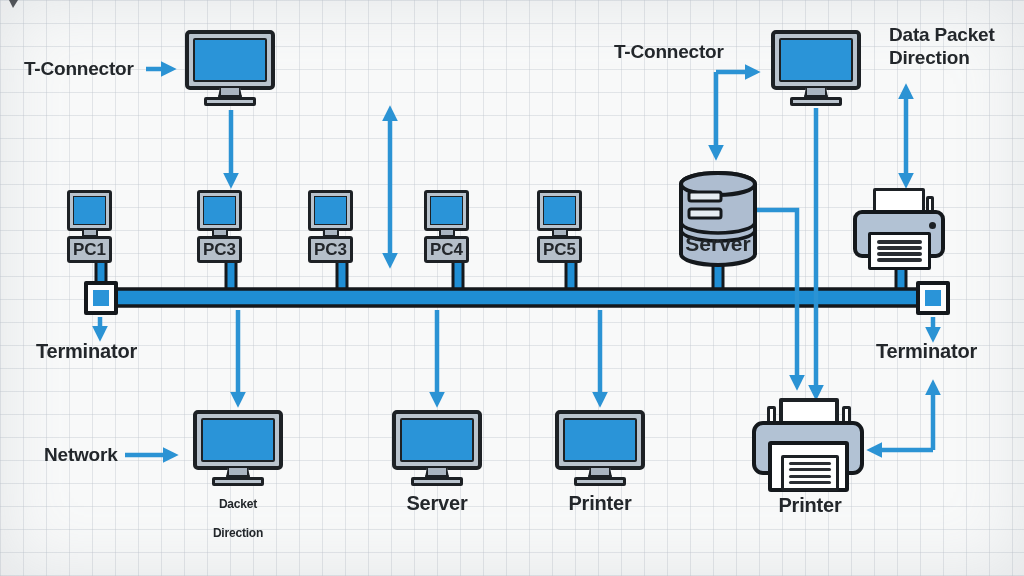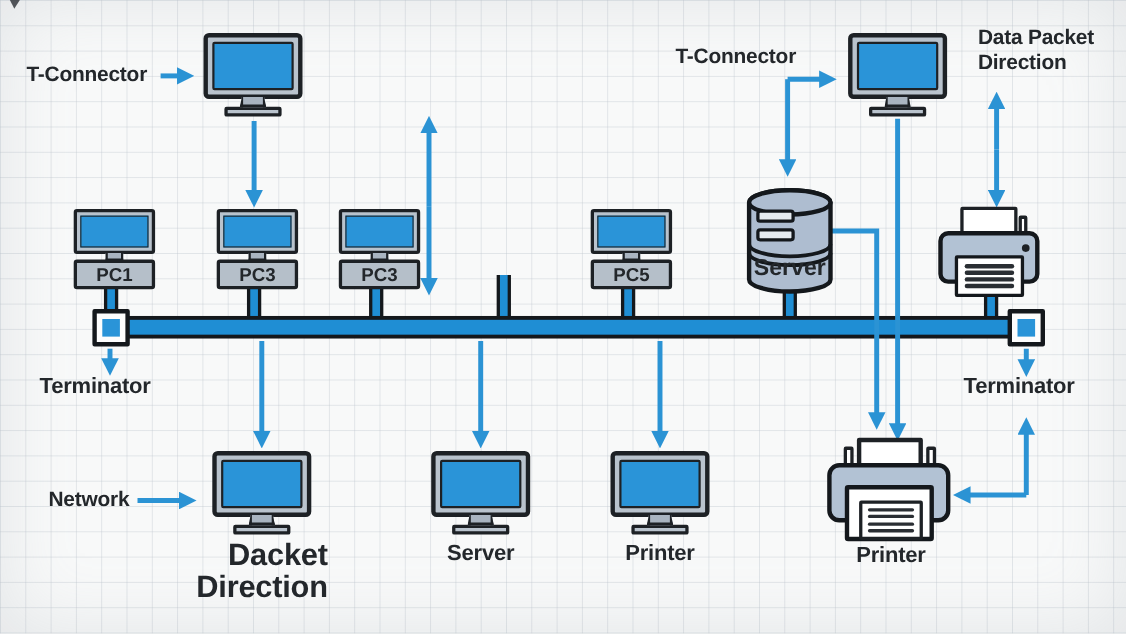--- a/index.html
+++ b/index.html
@@ -19,21 +19,21 @@
   .wires{position:absolute;left:0;top:0;}
 
   
   .monitor{position:absolute;width:90px;}
   .mon-frame{height:60px;background:#b9c3cd;border:4px solid #1d2125;border-radius:5px;padding:4px;box-sizing:border-box;}
   .mon-screen{width:100%;height:100%;background:#2a94d8;border:2px solid #1d2125;border-radius:2px;box-sizing:border-box;}
   .mon-neck{width:24px;height:10px;margin:-2px auto 0;background:#a9b4c0;border:3px solid #1d2125;border-top:none;box-sizing:border-box;clip-path:polygon(8% 0,92% 0,100% 100%,0 100%);}
   .mon-base{width:52px;height:9px;margin:-1px auto 0;background:#b9c3cd;border:3px solid #1d2125;border-radius:2px;box-sizing:border-box;}
 
   
-  .pc{position:absolute;top:190px;width:74px;}
+  .pc{position:absolute;top:190px;width:45px;}
   .pc-frame{height:41px;background:#b9c3cd;border:3.5px solid #1d2125;border-radius:3px;padding:3px;box-sizing:border-box;}
   .pc-screen{width:100%;height:100%;background:#2a94d8;border:1.5px solid #1d2125;box-sizing:border-box;}
   .pc-neck{width:16px;height:7px;margin:-1px auto 0;background:#a9b4c0;border:2.5px solid #1d2125;border-top:none;box-sizing:border-box;}
   .pc-tag{height:27px;background:#b5bfc9;border:3.5px solid #1d2125;border-radius:3px;box-sizing:border-box;margin-top:-1px;
           display:flex;align-items:center;justify-content:center;font-size:17px;font-weight:700;}
 
   
   .terminator{position:absolute;top:281px;width:34px;height:34px;background:#fdfdfd;border:4.5px solid #14181c;border-radius:2px;
               box-sizing:border-box;display:flex;align-items:center;justify-content:center;}
   .t-core{width:16px;height:16px;background:#2a94d8;}
@@ -159,20 +159,27 @@
     <div class="pc-neck"></div>
     <div class="pc-tag">PC3</div>
   </div>
   <div class="pc" style="left:308px;">
     <div class="pc-frame">
         <div class="pc-screen"></div>
       </div>
     <div class="pc-neck"></div>
     <div class="pc-tag">PC3</div>
   </div>
+  <div class="pc" style="left:424px;">
+    <div class="pc-frame">
+        <div class="pc-screen"></div>
+      </div>
+    <div class="pc-neck"></div>
+    <div class="pc-tag">PC4</div>
+  </div>
   <div class="pc" style="left:537px;border-radius:18px;">
     <div class="pc-frame">
         <div class="pc-screen"></div>
       </div>
     <div class="pc-neck"></div>
     <div class="pc-tag">PC5</div>
   </div>
 
   <div class="server">
     <svg width="84" height="100" viewBox="0 0 84 100">
@@ -211,21 +218,21 @@
 
   <div class="lab" style="left:44px;top:443px;">Network</div>
 
   <div class="monitor" style="left:193px;top:410px;">
     <div class="mon-frame">
       <div class="mon-screen"></div>
     </div>
     <div class="mon-neck"></div>
     <div class="mon-base"></div>
   </div>
-  <div class="lab lab-c" style="left:178px;top:490px;font-size:28px;line-height:29px;text-align:right;"><span>Dacket</span><br><span>Direction</span></div>
+  <div class="lab lab-c" style="left:178px;top:490px;font-size:12px;line-height:29px;"><span>Dacket</span><br><span>Direction</span></div>
 
   <div class="monitor" style="left:392px;top:410px;">
     <div class="mon-frame">
       <div class="mon-screen"></div>
     </div>
     <div class="mon-neck"></div>
     <div class="mon-base"></div>
   </div>
   <div class="lab lab-c" style="left:377px;top:492px;font-size:20px;">Server</div>
 

